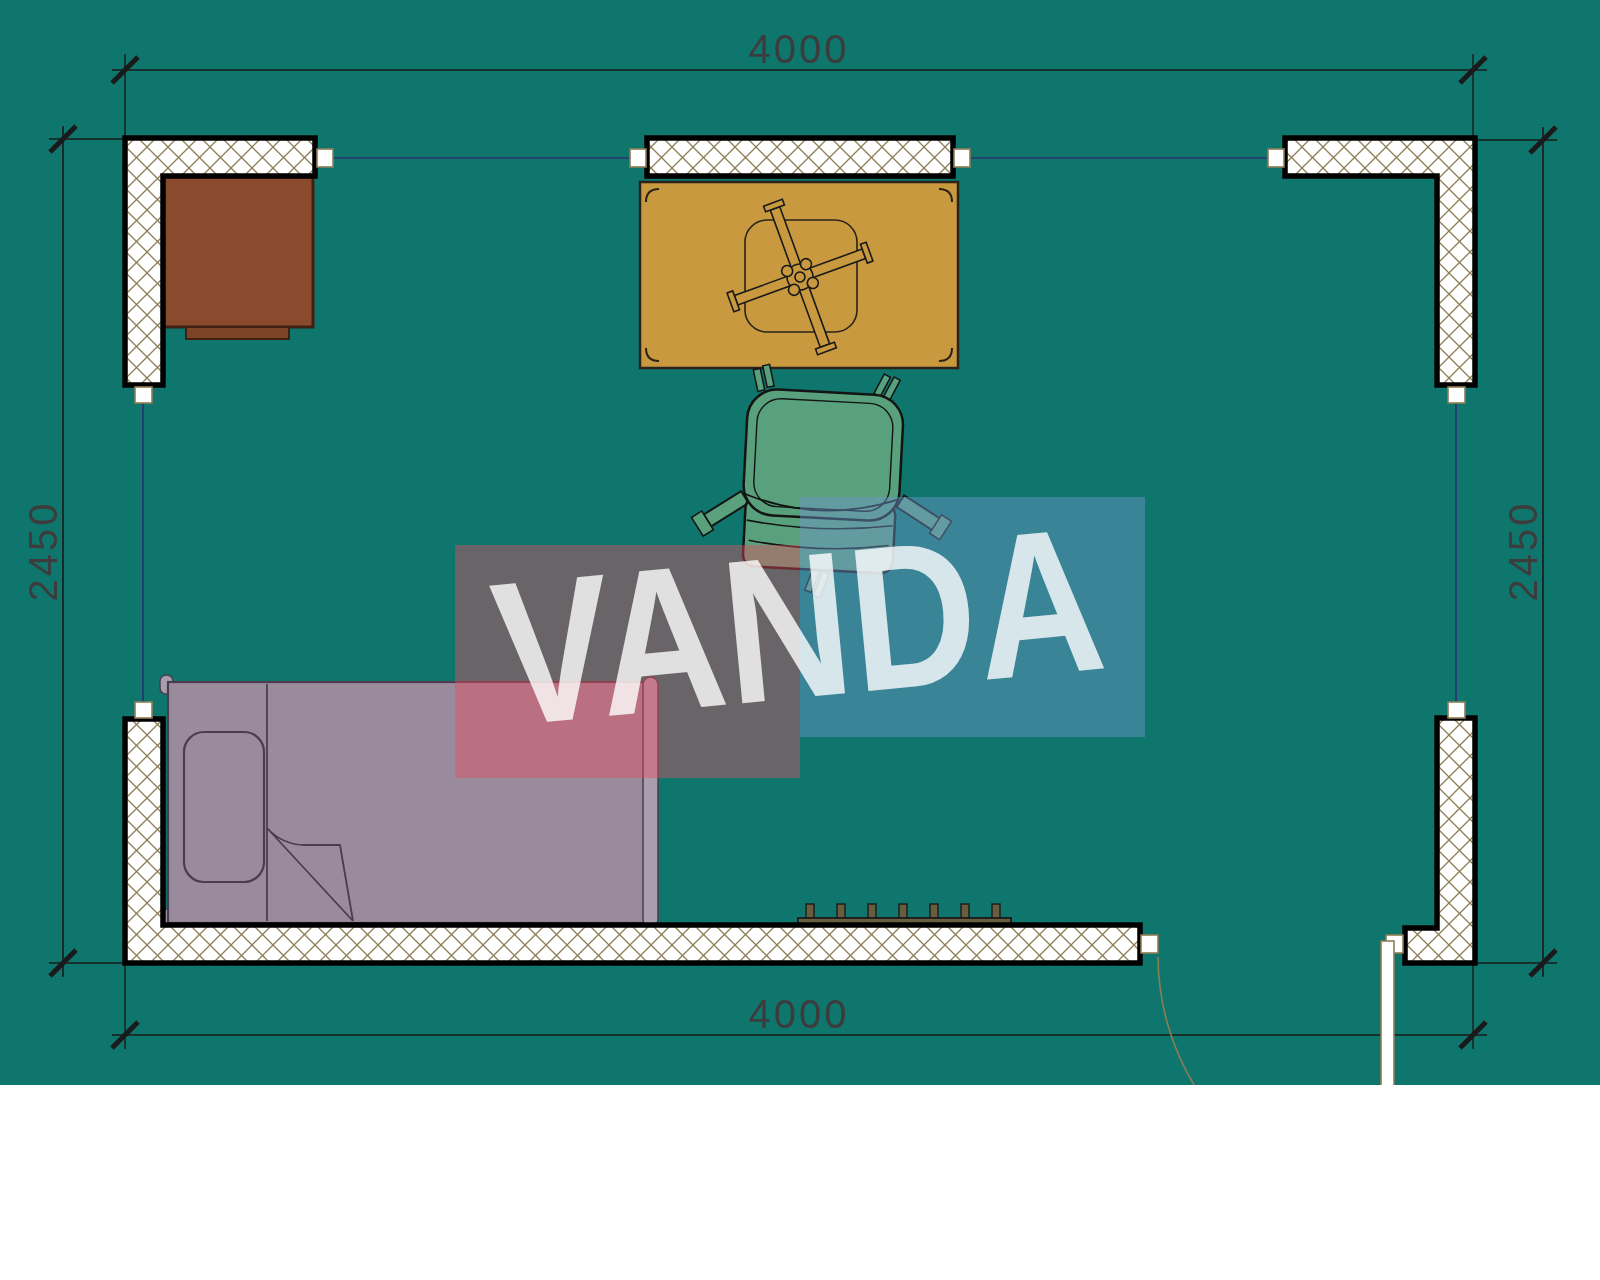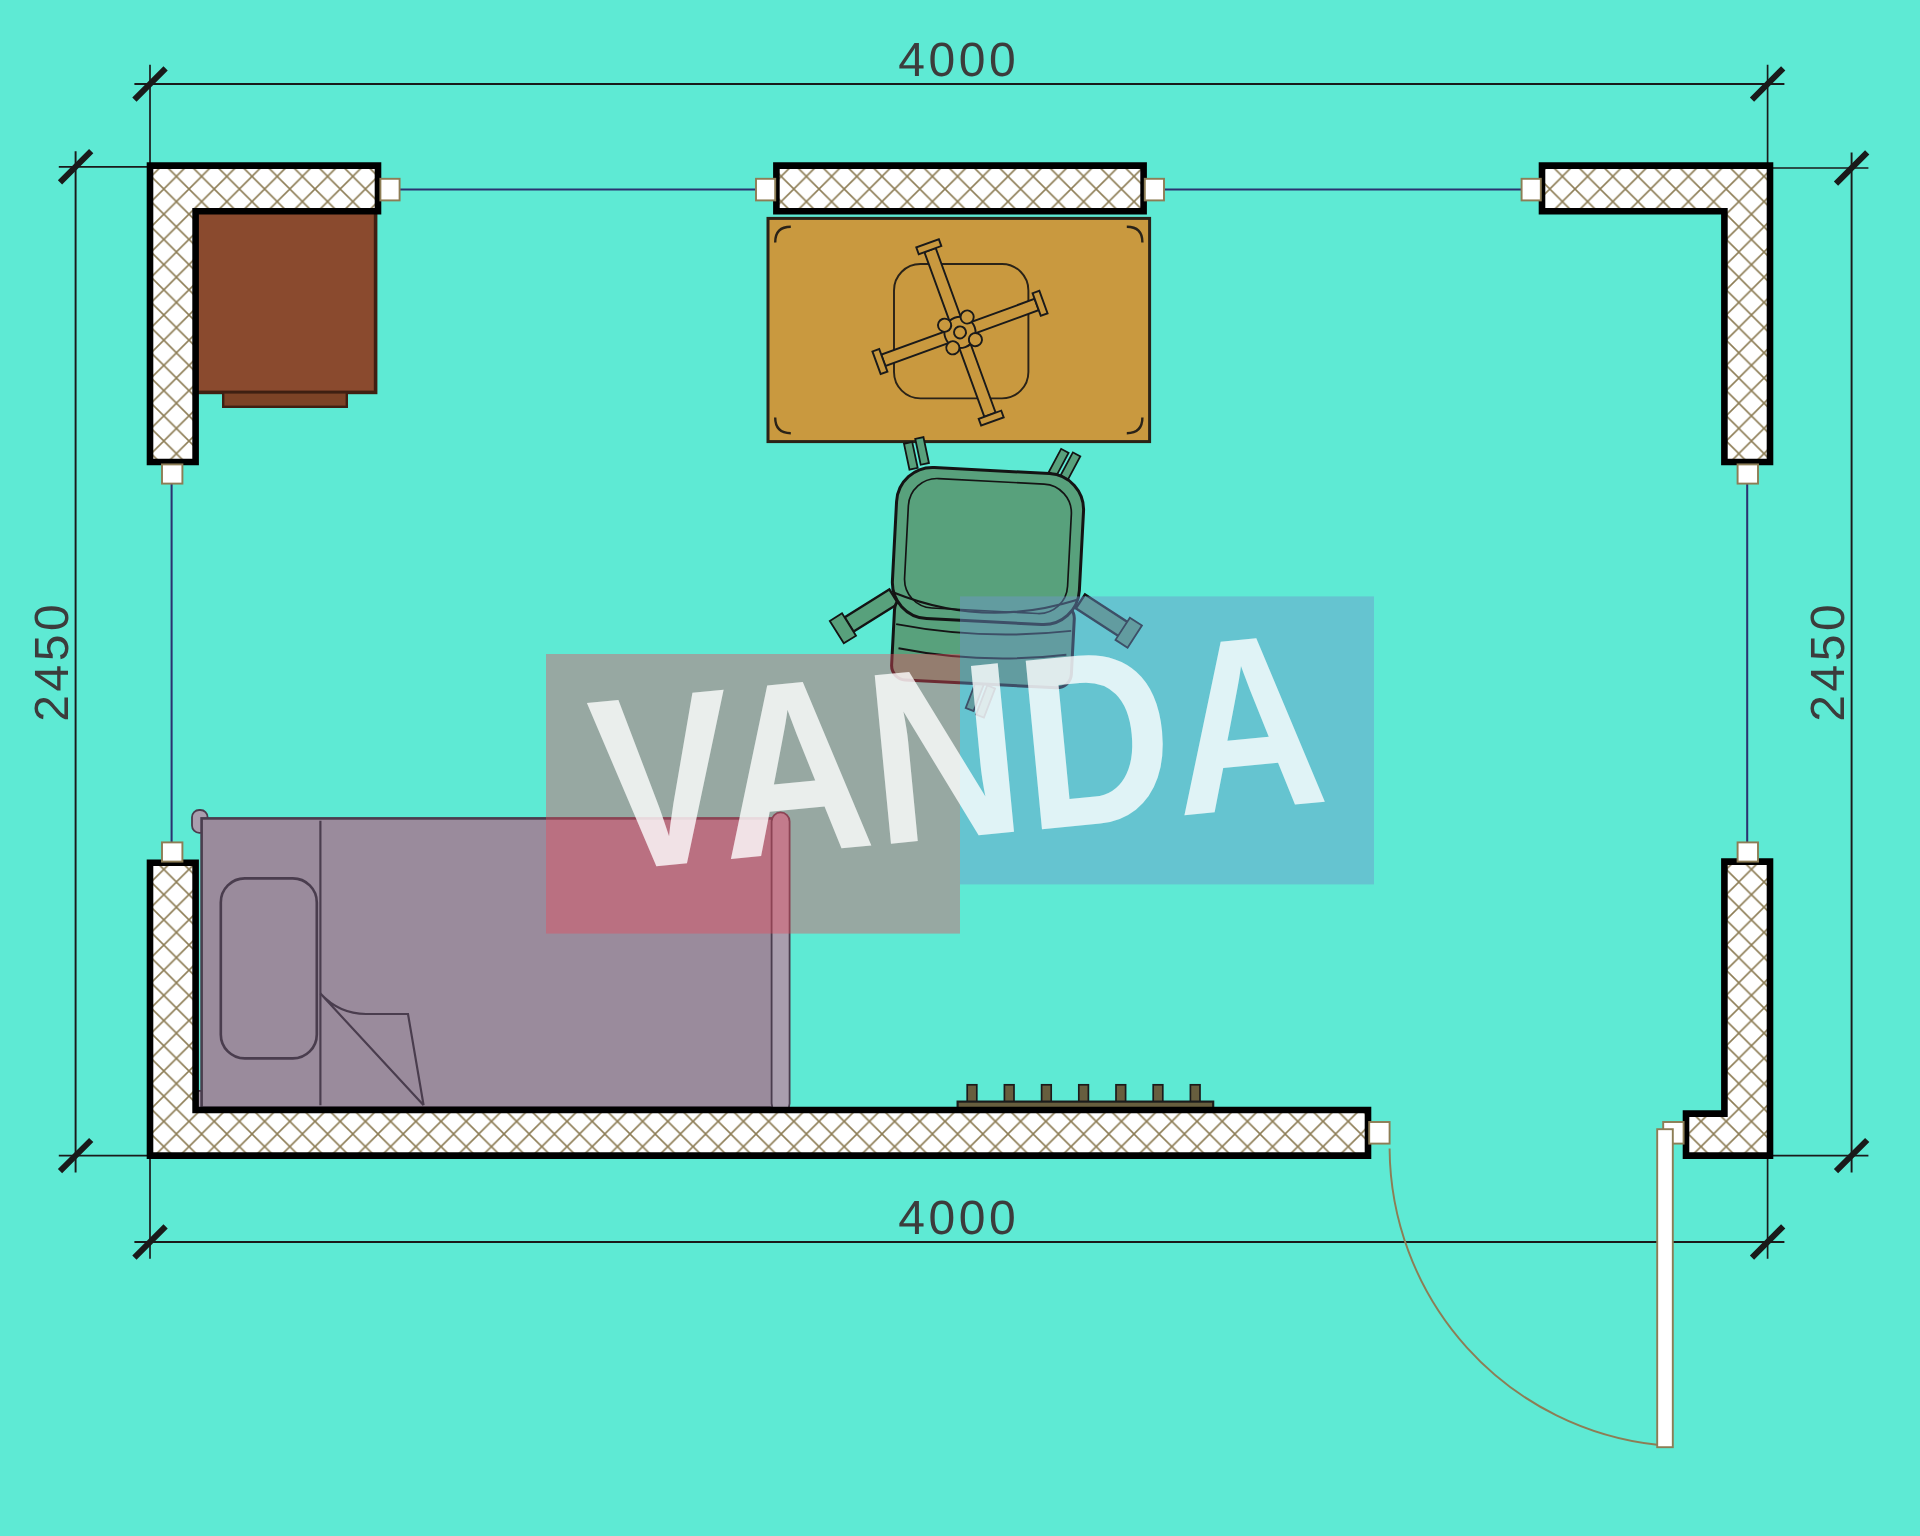--- a/index.html
+++ b/index.html
@@ -1,16 +1,16 @@
 <!DOCTYPE html>
 <html><head>
 <meta charset="utf-8">
 <style>
   html,body{margin:0;padding:0;background:#ffffff;}
-  .canvas{position:relative;width:1600px;height:1280px;background:#5eead4;overflow:hidden;
+  .canvas{position:relative;width:1600px;height:1085px;background:#0f766e;overflow:hidden;
           font-family:"Liberation Sans",sans-serif;}
   svg{display:block;}
   .dim-text{font-family:"Liberation Sans",sans-serif;font-size:40px;letter-spacing:3px;}
   .wm-text{font-family:"Liberation Sans",sans-serif;font-weight:bold;}
 </style>
 </head>
 <body>
 
 <div class="canvas">
 <svg width="1600" height="1280" viewBox="0 0 1600 1280">

